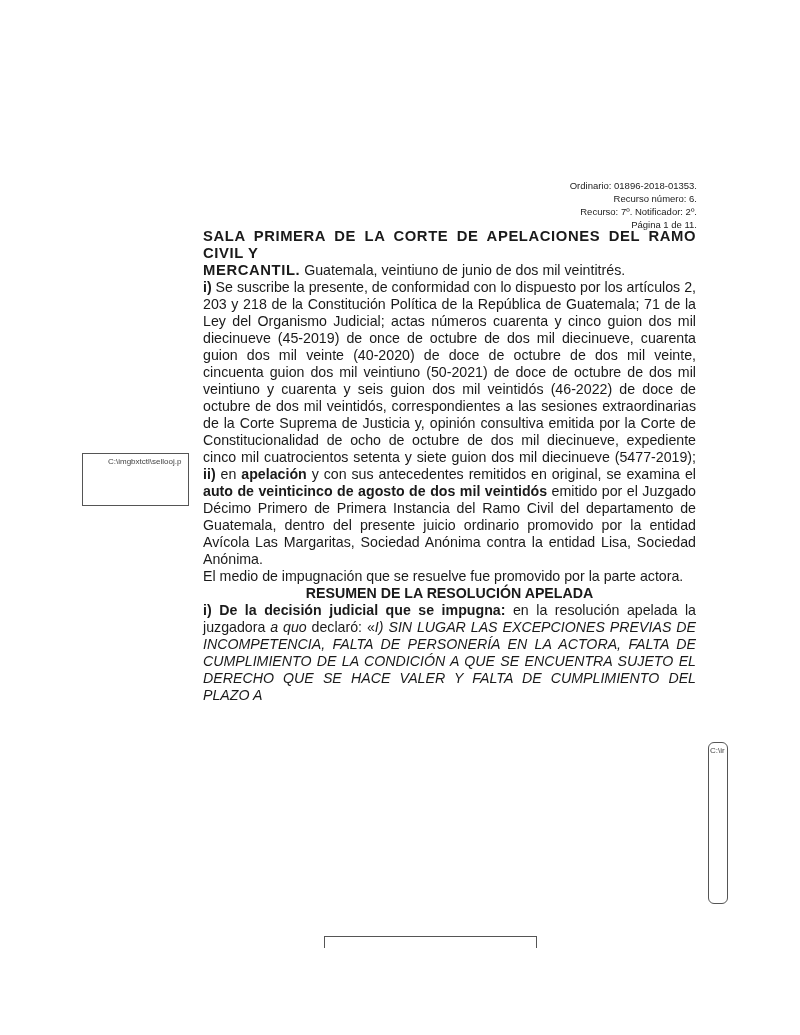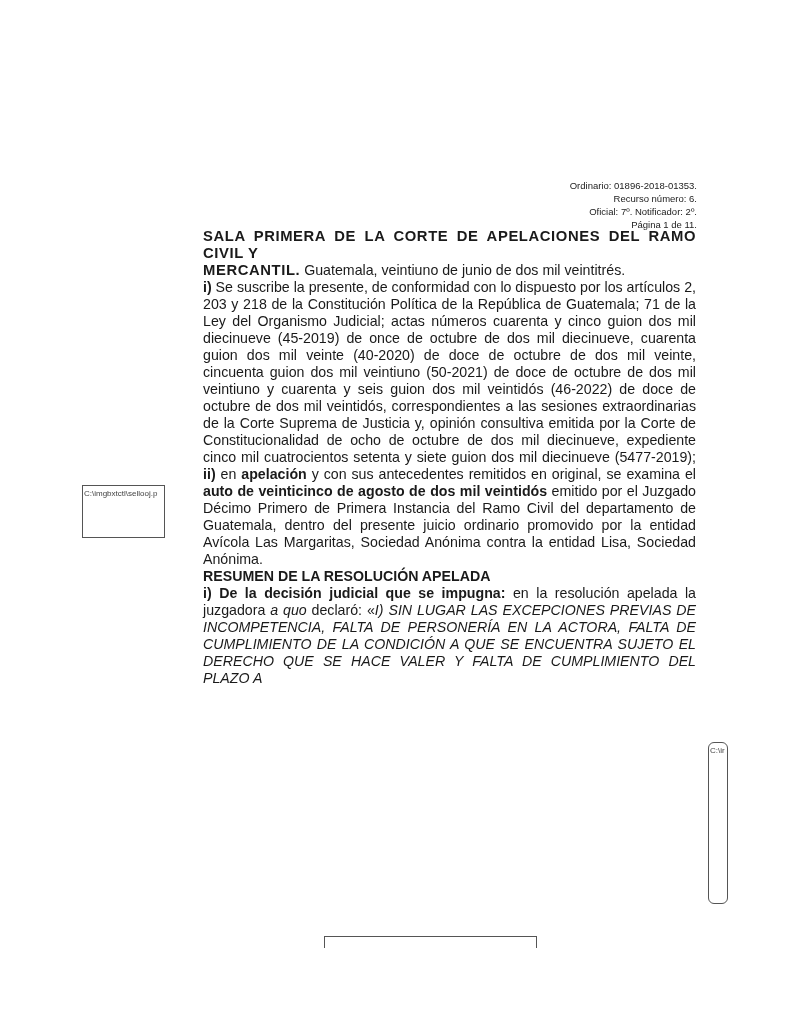--- a/index.html
+++ b/index.html
@@ -4,50 +4,51 @@
   <style>
     html, body { margin: 0; padding: 0; background: #ffffff; }
     body { width: 800px; height: 1035px; position: relative; overflow: hidden;
            font-family: "Liberation Sans", sans-serif; color: #1a1a1a; }
     .header-meta { position: absolute; right: 103px; top: 179px; text-align: right;
                    font-size: 9.5px; line-height: 13px; color: #222; }
     .body { position: absolute; left: 203px; top: 228px; width: 493px;
             font-size: 14.2px; line-height: 17px; text-align: justify; }
     .body p { margin: 0; }
     .title-line { font-weight: bold; letter-spacing: 0.6px; font-size: 14.8px; }
-    .center { font-weight: bold; }
+    .center { text-align: center; font-weight: bold; }
     .it { font-style: italic; }
     b { font-weight: bold; }
     .img-box { position: absolute; border: 1px solid #555; background: #fff;
                font-size: 8px; color: #444; overflow: hidden; white-space: nowrap; }
-    .img-left { left: 82px; top: 485px; width: 81px; height: 51px; }
+    .img-left { left: 82px; top: 453px; width: 81px; height: 51px; padding-left: 24px; }
     .img-right { left: 708px; top: 742px; width: 18px; height: 160px; border-radius: 6px; }
     .img-bottom { left: 324px; top: 936px; width: 211px; height: 11px;
                   border-bottom: none; }
     .img-box span { display: block; padding: 3px 1px 0 1px; }
   </style>
 </head>
 <body>
 
 <div class="header-meta">
   <div>Ordinario: 01896-2018-01353.</div>
   <div>Recurso número: 6.</div>
-  <div>Oficial: 7º. Notificador: 2º.</div>
+  <div>Recurso: 7º. Notificador: 2º.</div>
   <div>Página 1 de 11.</div>
 </div>
 
 <div class="img-box img-left">
   <span>C:\imgbxtctl\sellooj.p</span>
 </div>
 
 <div class="img-box img-right">
   <span>C:\ir</span>
 </div>
 
 <div class="img-box img-bottom"></div>
 
 <div class="body">
   <p class="title-line">SALA PRIMERA DE LA CORTE DE APELACIONES DEL RAMO CIVIL Y</p>
   <p><b class="title-line">MERCANTIL.</b><span> Guatemala, veintiuno de junio de dos mil veintitrés.</span></p>
   <p><b>i)</b><span> Se suscribe la presente, de conformidad con lo dispuesto por los artículos 2, 203 y 218 de la Constitución Política de la República de Guatemala; 71 de la Ley del Organismo Judicial; actas números cuarenta y cinco guion dos mil diecinueve (45-2019) de once de octubre de dos mil diecinueve, cuarenta guion dos mil veinte (40-2020) de doce de octubre de dos mil veinte, cincuenta guion dos mil veintiuno (50-2021) de doce de octubre de dos mil veintiuno y cuarenta y seis guion dos mil veintidós (46-2022) de doce de octubre de dos mil veintidós, correspondientes a las sesiones extraordinarias de la Corte Suprema de Justicia y, opinión consultiva emitida por la Corte de Constitucionalidad de ocho de octubre de dos mil diecinueve, expediente cinco mil cuatrocientos setenta y siete guion dos mil diecinueve (5477-2019); </span><b>ii)</b><span> en </span><b>apelación</b><span> y con sus antecedentes remitidos en original, se examina el </span><b>auto de veinticinco de agosto de dos mil veintidós</b><span> emitido por el Juzgado Décimo Primero de Primera Instancia del Ramo Civil del departamento de Guatemala, dentro del presente juicio ordinario promovido por la entidad Avícola Las Margaritas, Sociedad Anónima contra la entidad Lisa, Sociedad Anónima.</span></p>
+  <p style="text-align:left;">El medio de impugnación que se resuelve fue promovido por la parte actora.</p>
   <p class="center">RESUMEN DE LA RESOLUCIÓN APELADA</p>
   <p><b>i) De la decisión judicial que se impugna:</b><span> en la resolución apelada la juzgadora </span><span class="it">a quo</span><span> declaró: «</span><span class="it">I) SIN LUGAR LAS EXCEPCIONES PREVIAS DE INCOMPETENCIA, FALTA DE PERSONERÍA EN LA ACTORA, FALTA DE CUMPLIMIENTO DE LA CONDICIÓN A QUE SE ENCUENTRA SUJETO EL DERECHO QUE SE HACE VALER Y FALTA DE CUMPLIMIENTO DEL PLAZO A</span></p>
 </div>
 
 </body></html>

